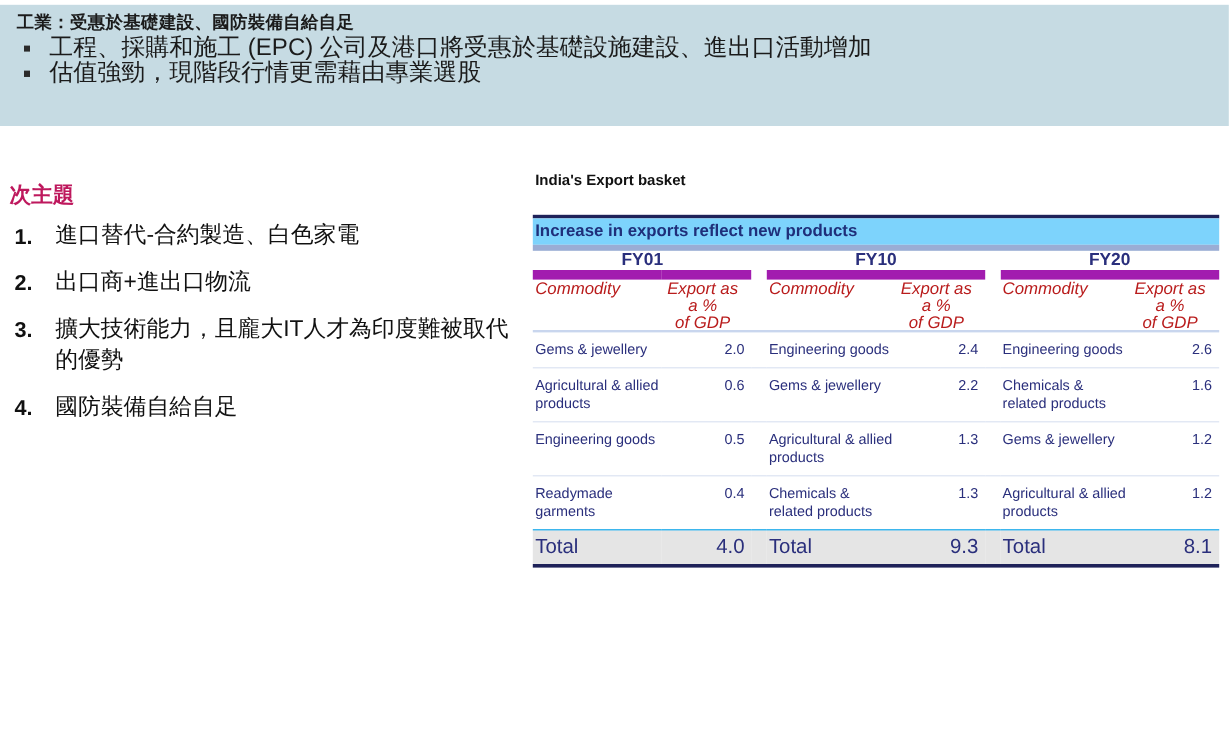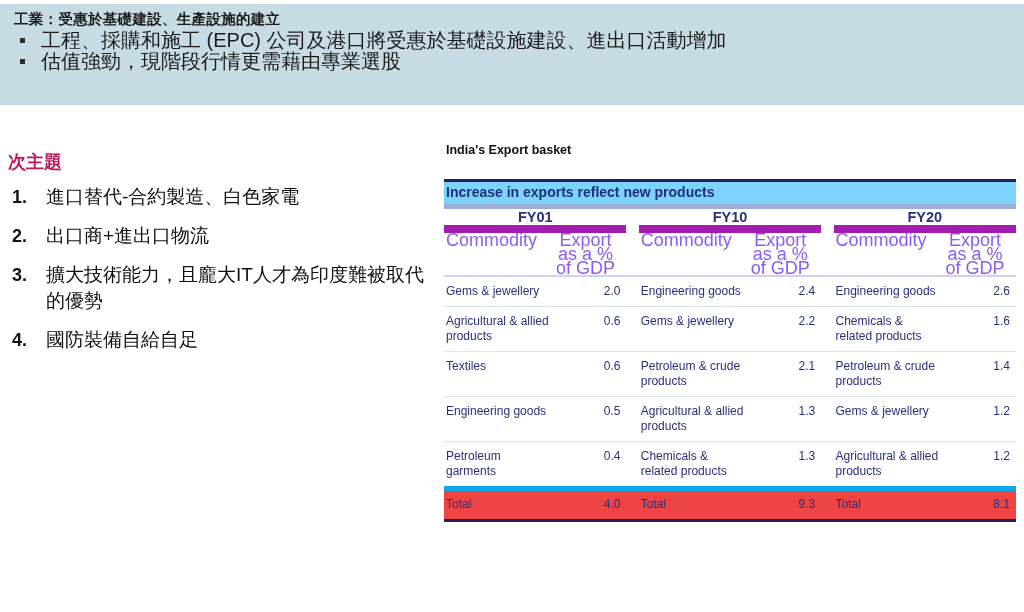--- a/index.html
+++ b/index.html
@@ -82,58 +82,58 @@
   .yr-row td{
     text-align:center;font-size:14.5px;font-weight:bold;
     color:#2a2f7c;padding:6px 0 5px 0;
   }
   .yr-row td.grp{
     border-bottom:8px solid #a21caf;
   }
   .yr-row td.gap{width:12px;border-bottom:none;}
 
   .hdr-row td{
-    font-size:18px;color:#8b5cf6;font-weight:normal;
-    padding:7px 0 9px 0;line-height:14px;
+    font-size:14px;color:#b91c1c;font-weight:normal;
+    padding:7px 0 9px 0;line-height:14px;font-style:italic;
   }
   .hdr-row td.name{text-align:left;padding-left:2px;}
   .hdr-row td.val{text-align:center;padding-right:6px;}
   .hdr-row td.gap{width:12px;}
 
   .hdr-rule td{padding:0;}
   .hdr-rule .line{height:2px;background:#c9d6ee;}
 
   tr.data td{
     padding:7px 0 7px 0;line-height:15px;font-size:12px;
     border-top:1px solid #dbe3f2;
   }
   tr.data td.name{text-align:left;padding-left:2px;}
   tr.data td.val{text-align:right;padding-right:6px;vertical-align:top;}
   tr.data td.gap{width:12px;}
   tr.data.first td{border-top:none;}
 
   tr.total td{
-    background:#ef4444;
-    padding:6px 0 7px 0;font-size:12px;line-height:15px;
-    border-top:5px solid #0ea5e9;
+    background:#e5e5e5;
+    padding:6px 0 7px 0;font-size:17px;line-height:15px;
+    border-top:1px solid #0ea5e9;
   }
   tr.total td.name{text-align:left;padding-left:2px;}
   tr.total td.val{text-align:right;padding-right:6px;}
   .tbl-bottom-rule{height:3px;background:#1f2259;width:100%;}
 
   
   col.c-name{width:104px;}
   col.c-val{width:74px;}
   col.c-gap{width:12px;}
 </style>
 </head>
 <body>
 
 <div class="banner">
-  <div class="banner-title">工業：受惠於基礎建設、生產設施的建立</div>
+  <div class="banner-title">工業：受惠於基礎建設、國防裝備自給自足</div>
   <ul class="banner-list">
     <li>
       <span class="sq"></span>
       <span>工程、採購和施工 (EPC) 公司及港口將受惠於基礎設施建設、進出口活動增加</span>
     </li>
     <li>
       <span class="sq"></span>
     </li>
     <li>
       <span class="sq"></span>
@@ -233,44 +233,34 @@
       <td class="name">Agricultural &amp; allied products</td>
       <td class="val">0.6</td>
       <td class="gap"></td>
       <td class="name">Gems &amp; jewellery</td>
       <td class="val">2.2</td>
       <td class="gap"></td>
       <td class="name">Chemicals &amp; related products</td>
       <td class="val">1.6</td>
     </tr>
 
-    <tr class="data">
-      <td class="name">Textiles</td>
-      <td class="val">0.6</td>
-      <td class="gap"></td>
-      <td class="name">Petroleum &amp; crude products</td>
-      <td class="val">2.1</td>
-      <td class="gap"></td>
-      <td class="name">Petroleum &amp; crude products</td>
-      <td class="val">1.4</td>
-    </tr>
 
     <tr class="data">
       <td class="name">Engineering goods</td>
       <td class="val">0.5</td>
       <td class="gap"></td>
       <td class="name">Agricultural &amp; allied products</td>
       <td class="val">1.3</td>
       <td class="gap"></td>
       <td class="name">Gems &amp; jewellery</td>
       <td class="val">1.2</td>
     </tr>
 
     <tr class="data">
-      <td class="name">Petroleum garments</td>
+      <td class="name">Readymade garments</td>
       <td class="val">0.4</td>
       <td class="gap"></td>
       <td class="name">Chemicals &amp; related products</td>
       <td class="val">1.3</td>
       <td class="gap"></td>
       <td class="name">Agricultural &amp; allied products</td>
       <td class="val">1.2</td>
     </tr>
 
     <tr class="total">

